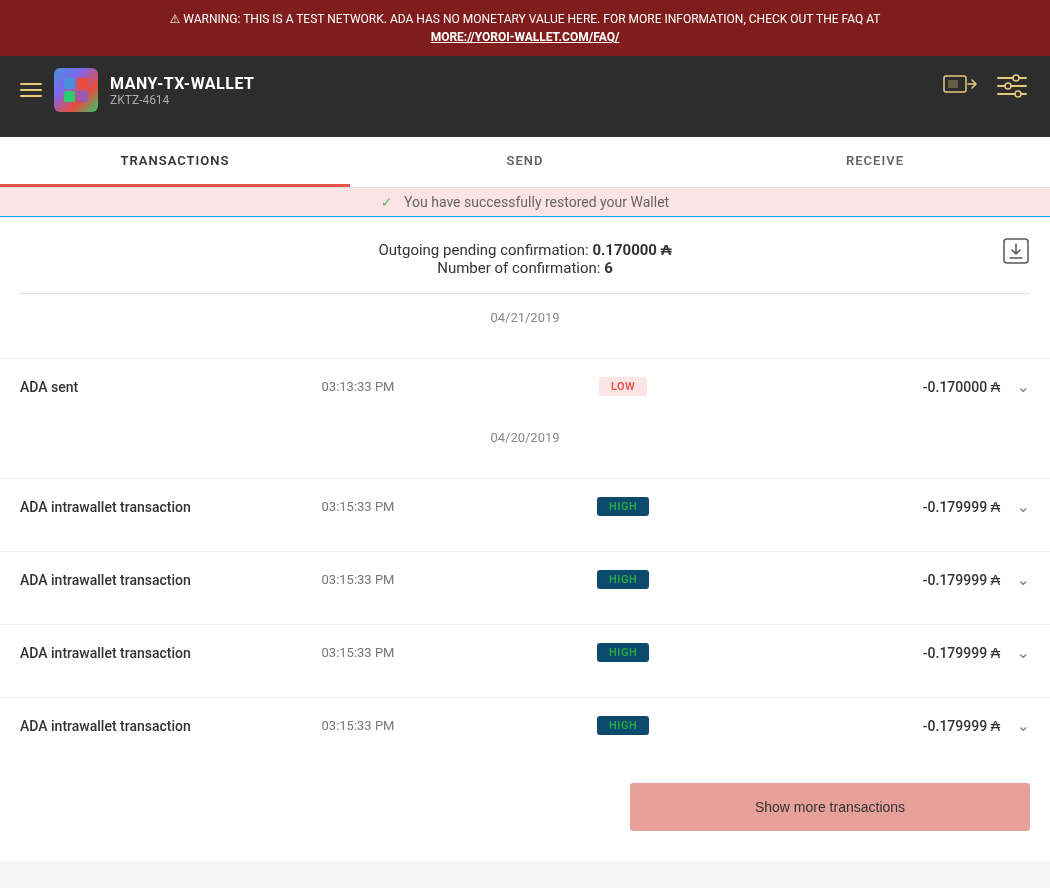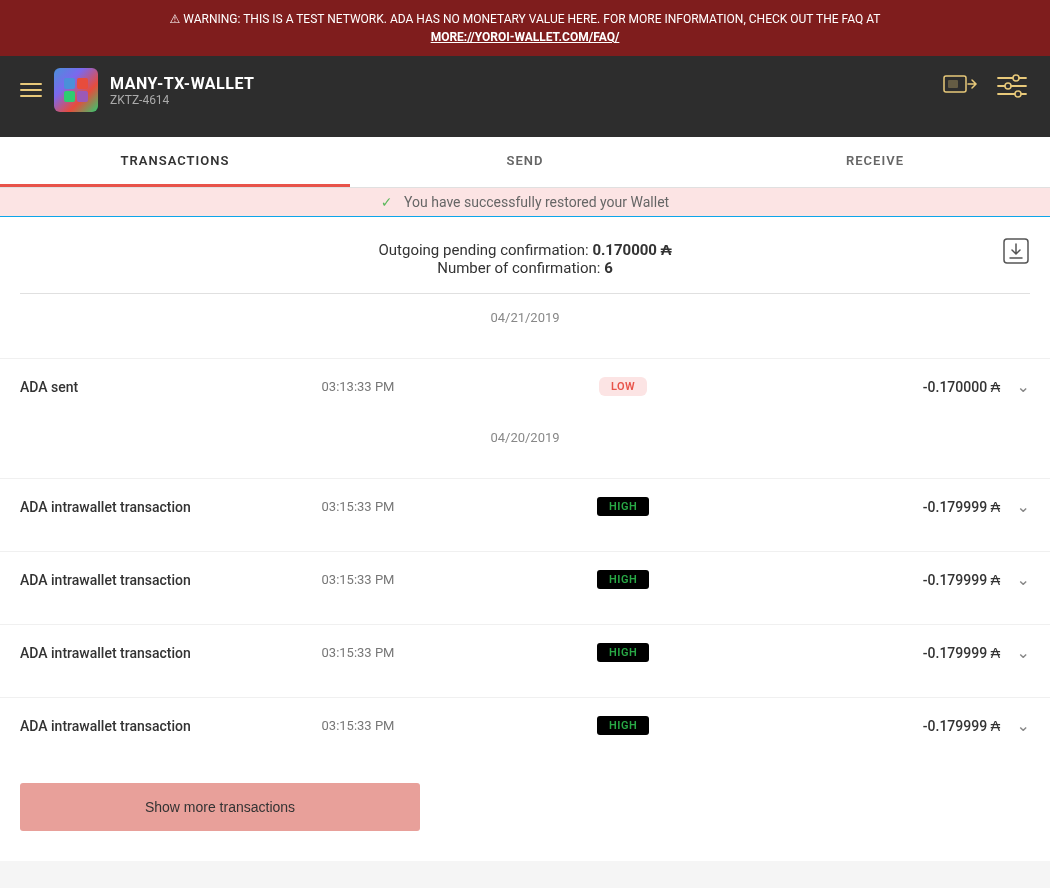--- a/index.html
+++ b/index.html
@@ -221,44 +221,43 @@
       padding: 3px 12px;
       border-radius: 3px;
       font-size: 11px;
       font-weight: 600;
       letter-spacing: 0.5px;
       text-transform: uppercase;
     }
     .badge-low {
       background: #fce4e4;
       color: #e8534a;
-      border-radius: 6px;
     }
     .badge-high {
-      background: #000000;
+      background: #0c4a6e;
       color: #28a745;
     }
     .tx-amount {
       flex: 2;
       text-align: right;
       font-size: 14px;
       color: #333;
       font-weight: 500;
     }
     .tx-chevron {
       width: 30px;
       text-align: right;
       color: #888;
       font-size: 16px;
     }
 
     
     .show-more-container {
       display: flex;
-      justify-content: flex-start;
+      justify-content: flex-end;
       padding: 30px 20px;
     }
     .show-more-btn {
       background: #e8a09a;
       color: #333;
       border: none;
       padding: 16px 0;
       width: 400px;
       font-size: 14px;
       cursor: pointer;

